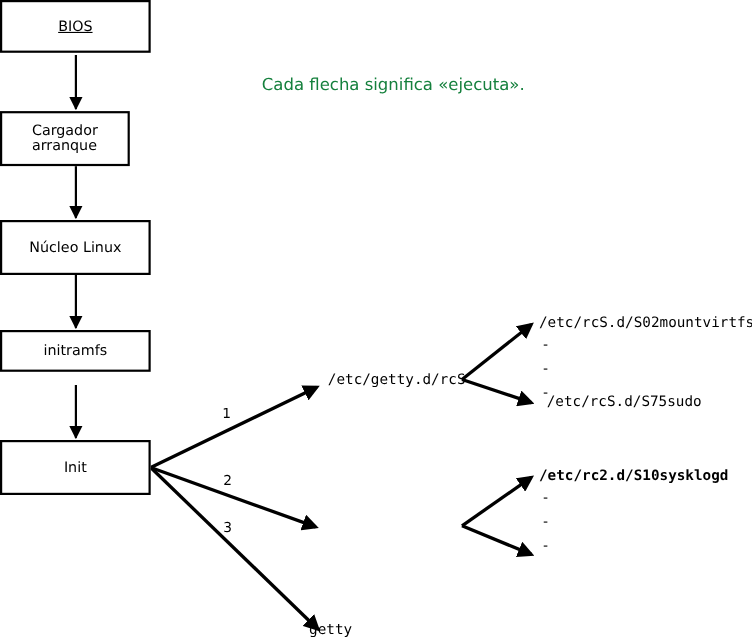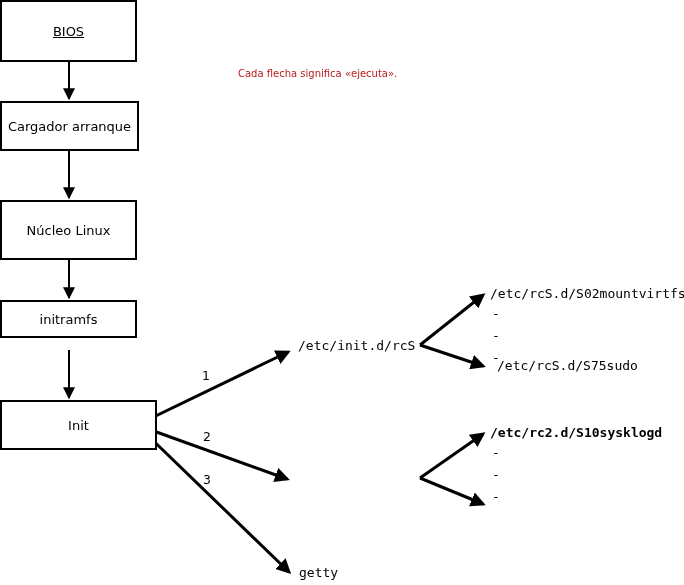--- a/index.html
+++ b/index.html
@@ -31,22 +31,22 @@
     align-items: center;
     justify-content: center;
     font-family: "DejaVu Sans", sans-serif;
     font-size: 13px;
     color: #000000;
     line-height: 1;
   }
   .note-text {
     position: absolute;
     font-family: "DejaVu Sans", sans-serif;
-    font-size: 10px;
-    color: #b91c1c;
+    font-size: 15px;
+    color: #15803d;
     white-space: nowrap;
   }
   .mono-label {
     position: absolute;
     font-family: "DejaVu Sans Mono", monospace;
     font-size: 13px;
     color: #000000;
     white-space: nowrap;
     line-height: 1;
   }
@@ -112,48 +112,48 @@
     </g>
 
     <g>
       <line x1="420" y1="478" x2="483" y2="434" stroke="#000000" stroke-width="3" marker-end="url(#arrow-thick)"></line>
     </g>
     <g>
       <line x1="420" y1="478" x2="483" y2="504" stroke="#000000" stroke-width="3" marker-end="url(#arrow-thick)"></line>
     </g>
   </svg>
 
-  <div class="node-box" style="left:0px; top:0px; width:137px; height:62px;text-decoration:underline;">
+  <div class="node-box" style="left:0px; top:0px; width:137px; height:48px;text-decoration:underline;">
     <span>BIOS</span>
   </div>
 
-  <div class="node-box" style="left:0px; top:101px; width:139px; height:50px;">
+  <div class="node-box" style="left:0px; top:101px; width:118px; height:50px;padding-left:27px;">
     <span>Cargador arranque</span>
   </div>
 
-  <div class="node-box" style="left:0px; top:200px; width:137px; height:60px;">
+  <div class="node-box" style="left:0px; top:200px; width:137px; height:50px;">
     <span>Núcleo Linux</span>
   </div>
 
   <div class="node-box" style="left:0px; top:300px; width:137px; height:38px;">
     <span>initramfs</span>
   </div>
 
-  <div class="node-box" style="left:0px; top:400px; width:157px; height:50px;">
+  <div class="node-box" style="left:0px; top:400px; width:137px; height:50px;">
     <span>Init</span>
   </div>
 
   <div class="note-text" style="left:238px; top:68px;">Cada flecha significa «ejecuta».</div>
 
   <div class="branch-num" style="left:202px; top:370px;">1</div>
   <div class="branch-num" style="left:203px; top:431px;">2</div>
   <div class="branch-num" style="left:203px; top:474px;">3</div>
 
-  <div class="mono-label" style="left:298px; top:339px;">/etc/init.d/rcS</div>
-  <div class="mono-label" style="left:299px; top:566px;">getty</div>
+  <div class="mono-label" style="left:298px; top:339px;">/etc/getty.d/rcS</div>
+  <div class="mono-label" style="left:281px; top:566px;">getty</div>
 
   <div class="mono-label" style="left:490px; top:287px;">/etc/rcS.d/S02mountvirtfs</div>
   <div class="dash-col" style="left:492px; top:303px;"><span>-</span><br><span>-</span><br><span>-</span></div>
   <div class="mono-label" style="left:497px; top:359px;">/etc/rcS.d/S75sudo</div>
 
   <div class="mono-label" style="left:490px; top:426px;font-weight:bold;">/etc/rc2.d/S10sysklogd</div>
   <div class="dash-col" style="left:492px; top:442px;"><span>-</span><br><span>-</span><br><span>-</span></div>
 
 </div>
 

